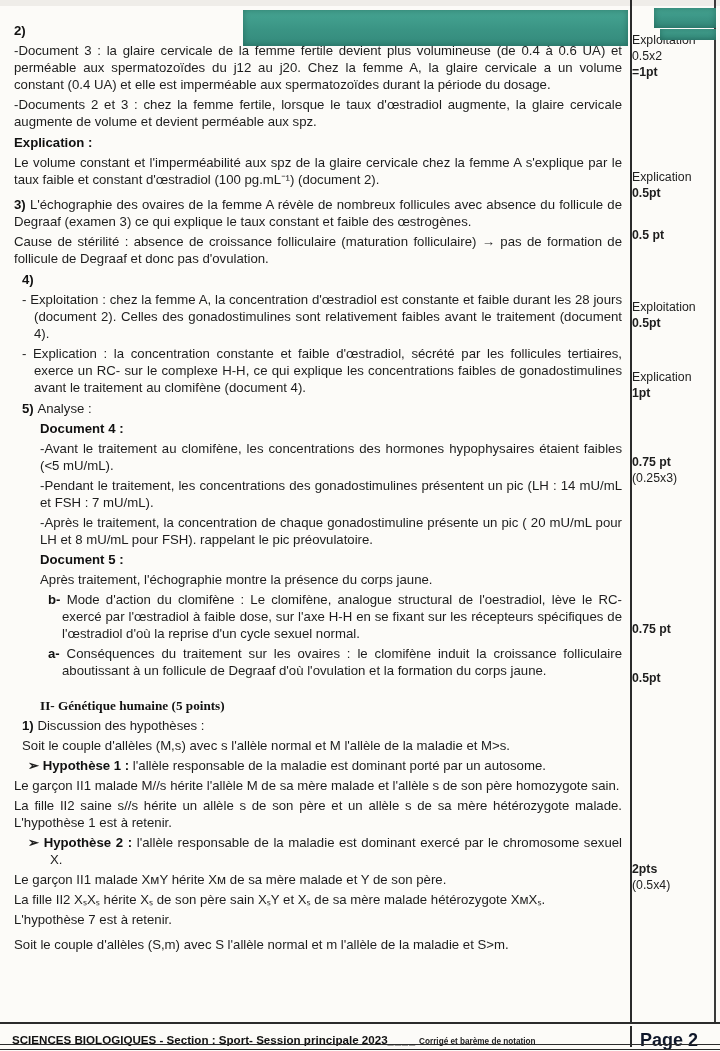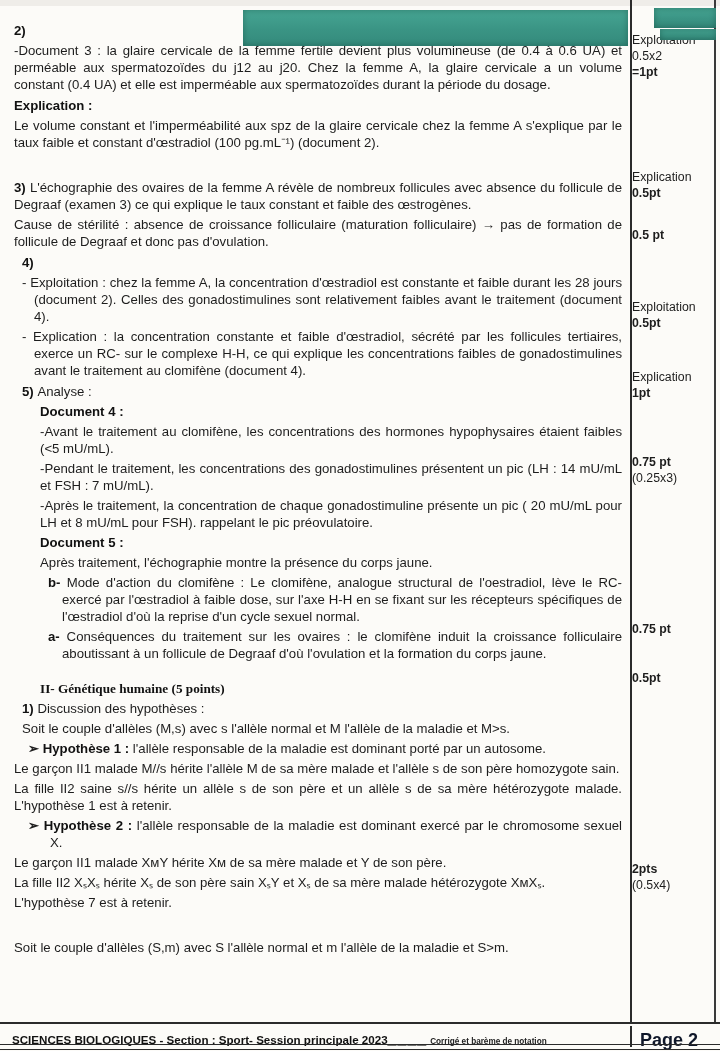--- a/index.html
+++ b/index.html
@@ -14,21 +14,21 @@
     font-size:13.2px;line-height:17px;
   }
   .blk{margin:0 0 3px;text-align:justify;}
   .blk b{font-weight:bold;color:#111;}
   .pl-sm{padding-left:8px;}
   .ind1{padding-left:26px;}
   .hang{padding-left:20px;text-indent:-12px;}
   .ab{padding-left:48px;text-indent:-14px;}
   .hyp{padding-left:36px;text-indent:-22px;}
   .mt-xs{margin-top:4px;}
-  .mt-md{margin-top:28px;}
+  .mt-md{margin-top:8px;}
   .mt-lg{margin-top:18px;font-family:Liberation Serif, serif;}
   .bullet{font-weight:bold;}
   
   .score-col{
     position:absolute;left:630px;top:0;width:86px;height:1022px;
     border-left:2px solid #2b2b2b;border-right:2px solid #3a3a3a;box-sizing:border-box;
   }
   .score{
     position:absolute;left:0;width:100%;text-align:left;
     font-size:12.3px;line-height:16px;color:#1d1d1d;
@@ -44,34 +44,35 @@
   .footer{
     position:absolute;left:0;bottom:0;width:720px;height:29px;
     border-top:2px solid #2b2b2b;background:#fcfbf8;box-sizing:border-box;
   }
   .footer::after{
     content:"";position:absolute;left:0;right:0;bottom:1px;height:4px;
     border-top:1.4px solid #2b2b2b;border-bottom:1.4px solid #2b2b2b;
   }
   .f-left{position:absolute;left:12px;top:6px;white-space:nowrap;}
   .f-title{font-weight:bold;font-size:11.6px;color:#111;}
-  .f-und{font-weight:bold;font-size:16px;letter-spacing:1px;}
+  .f-und{font-weight:bold;font-size:11px;letter-spacing:1px;}
   .f-sub{font-weight:bold;font-size:8.2px;margin-left:3px;color:#222;text-align:center;}
   .f-sep{position:absolute;left:630px;top:2px;height:21px;border-left:2px solid #2b2b2b;}
   .f-page{position:absolute;left:640px;top:6px;font-weight:bold;font-size:18px;color:#0f172a;}
 </style>
 </head>
 <body>
 
 <div class="page">
   <div class="scan-strip"></div>
 
   <div class="main-col">
       <p class="blk "><b>2)</b></p>
       <p class="blk "><span>-Document 3 : la glaire cervicale de la femme fertile devient plus volumineuse (de 0.4 à 0.6 UA) et perméable aux spermatozoïdes du j12 au j20. Chez la femme A, la glaire cervicale a un volume constant (0.4 UA) et elle est imperméable aux spermatozoïdes durant la période du dosage.</span></p>
+      <p class="blk "><span>-Documents 2 et 3 : chez la femme fertile, lorsque le taux d'œstradiol augmente, la glaire cervicale augmente de volume et devient perméable aux spz.</span></p>
       <p class="blk mt-xs"><b>Explication :</b></p>
       <p class="blk "><span>Le volume constant et l'imperméabilité aux spz de la glaire cervicale chez la femme A s'explique par le taux faible et constant d'œstradiol (100 pg.mL⁻¹) (document 2).</span></p>
       <p class="blk mt-md"><b>3) </b><span>L'échographie des ovaires de la femme A révèle de nombreux follicules avec absence du follicule de Degraaf (examen 3) ce qui explique le taux constant et faible des œstrogènes.</span></p>
       <p class="blk "><span>Cause de stérilité : absence de croissance folliculaire (maturation folliculaire) → pas de formation de follicule de Degraaf et donc pas d'ovulation.</span></p>
       <p class="blk mt-xs pl-sm"><b>4)</b></p>
       <p class="blk hang"><span>- Exploitation : chez la femme A, la concentration d'œstradiol est constante et faible durant les 28 jours (document 2). Celles des gonadostimulines sont relativement faibles avant le traitement (document 4).</span></p>
       <p class="blk hang"><span>- Explication : la concentration constante et faible d'œstradiol, sécrété par les follicules tertiaires, exerce un RC- sur le complexe H-H, ce qui explique les concentrations faibles de gonadostimulines avant le traitement au clomifène (document 4).</span></p>
       <p class="blk pl-sm mt-xs"><b>5) </b><span>Analyse :</span></p>
       <p class="blk ind1"><b>Document 4 :</b></p>
       <p class="blk ind1"><span>-Avant le traitement au clomifène, les concentrations des hormones hypophysaires étaient faibles (&lt;5 mU/mL).</span></p>

